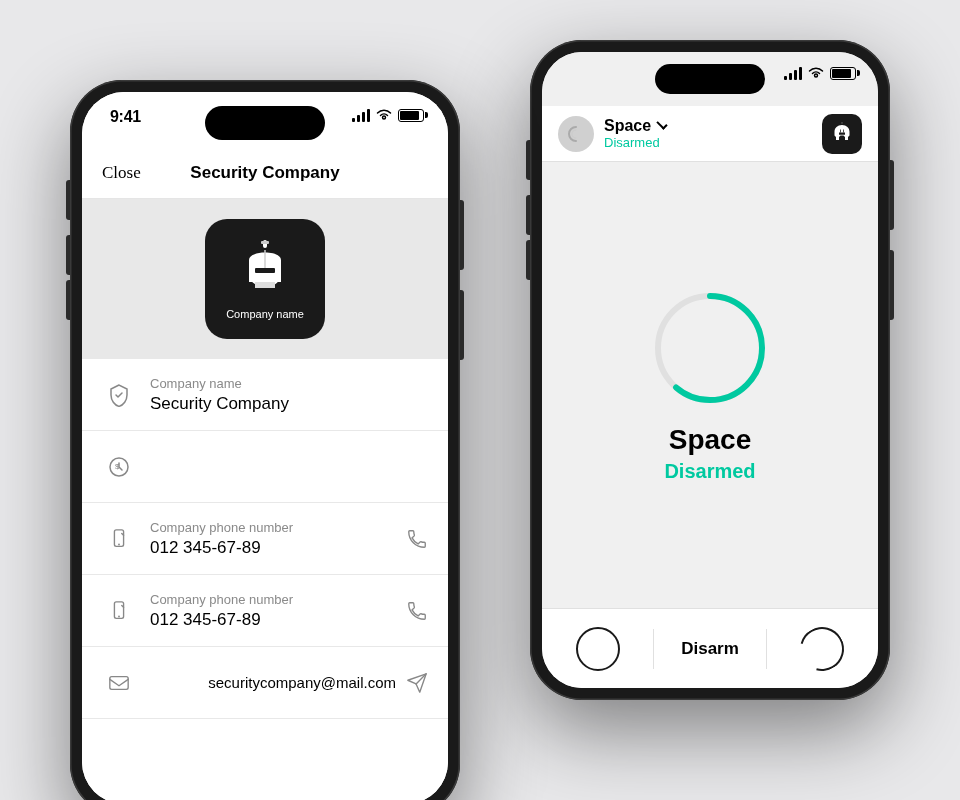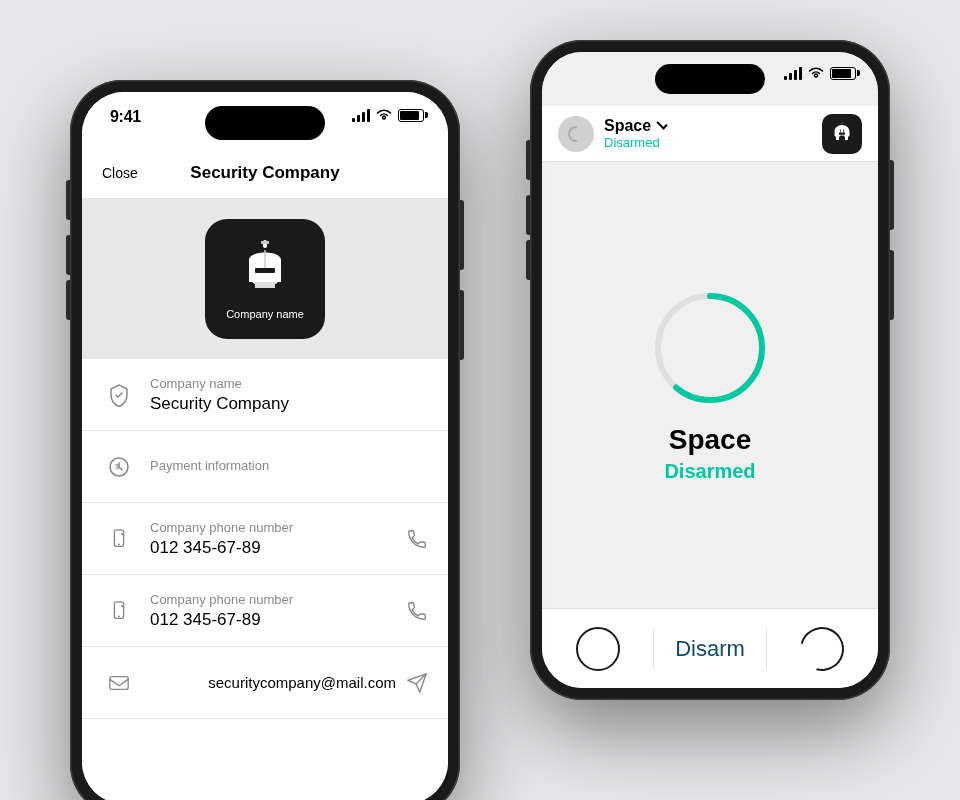--- a/index.html
+++ b/index.html
@@ -167,24 +167,25 @@
       right: 0;
       height: 52px;
       background: #fff;
       display: flex;
       align-items: center;
       padding: 0 20px;
       border-bottom: 1px solid #e5e5e5;
       z-index: 4;
     }
     .nav-close {
-      font-size: 14px;
+      font-size: 17px;
       font-weight: 400;
       color: #000;
       cursor: pointer;
+      font-family: Liberation Serif, serif;
     }
     .nav-title {
       position: absolute;
       left: 50%;
       transform: translateX(-50%);
       font-size: 17px;
       font-weight: 600;
       color: #000;
     }
 
@@ -450,23 +451,23 @@
     }
     .bottom-circle-partial {
       width: 44px;
       height: 44px;
       border-radius: 50%;
       border: 2.5px solid #1a1a1a;
       border-left-color: transparent;
       transform: rotate(-30deg);
     }
     .bottom-disarm-label {
-      font-size: 22px;
-      font-weight: 400;
-      color: #0c4a6e;
+      font-size: 17px;
+      font-weight: 700;
+      color: #000000;
     }
 
     
     svg { display: block; }
 
     
     .chevron-down {
       display: inline-block;
       width: 10px;
       height: 6px;
@@ -626,21 +627,20 @@
 
         <div class="info-item">
           <div class="info-item-icon">
             <svg width="24" height="24" viewBox="0 0 24 24" fill="none">
               <circle cx="12" cy="12" r="9" stroke="#888" stroke-width="1.5"></circle>
               <path d="M12 8v4l3 3" stroke="#888" stroke-width="1.5" stroke-linecap="round"></path>
               <text x="8" y="14" font-size="8" fill="#888">$</text>
             </svg>
           </div>
           <div class="info-item-content">
-            <div class="info-item-label">Payment information</div>
           </div>
         </div>
 
         <div class="info-item">
           <div class="info-item-icon">
             <svg width="22" height="22" viewBox="0 0 24 24" fill="none">
               <rect x="7" y="2" width="10" height="18" rx="2" stroke="#888" stroke-width="1.5"></rect>
               <circle cx="12" cy="18" r="1" fill="#888"></circle>
               <path d="M15 6l2 2" stroke="#888" stroke-width="1.5" stroke-linecap="round"></path>
             </svg>

